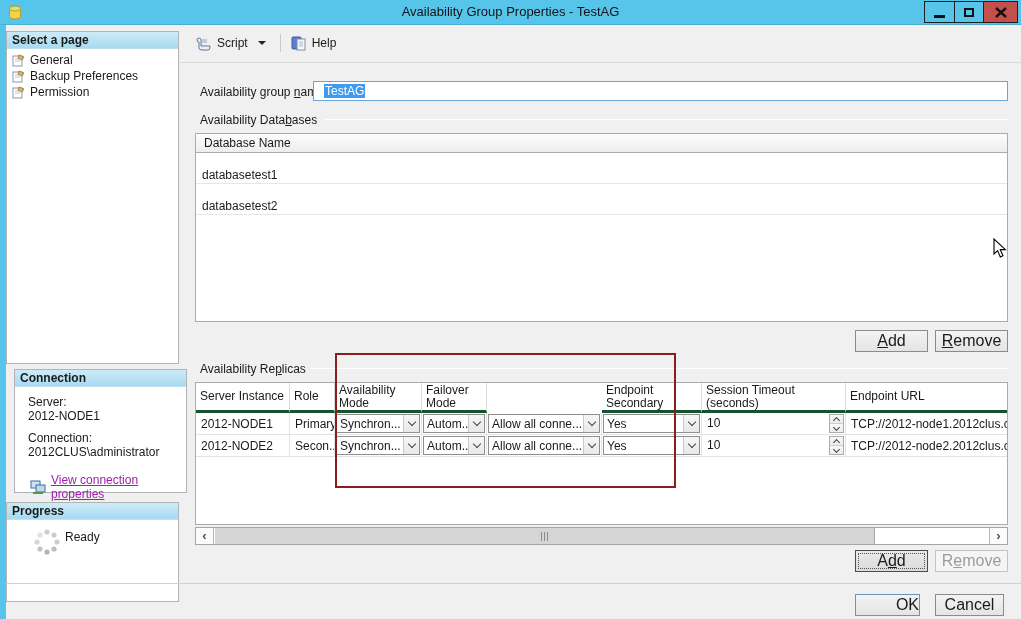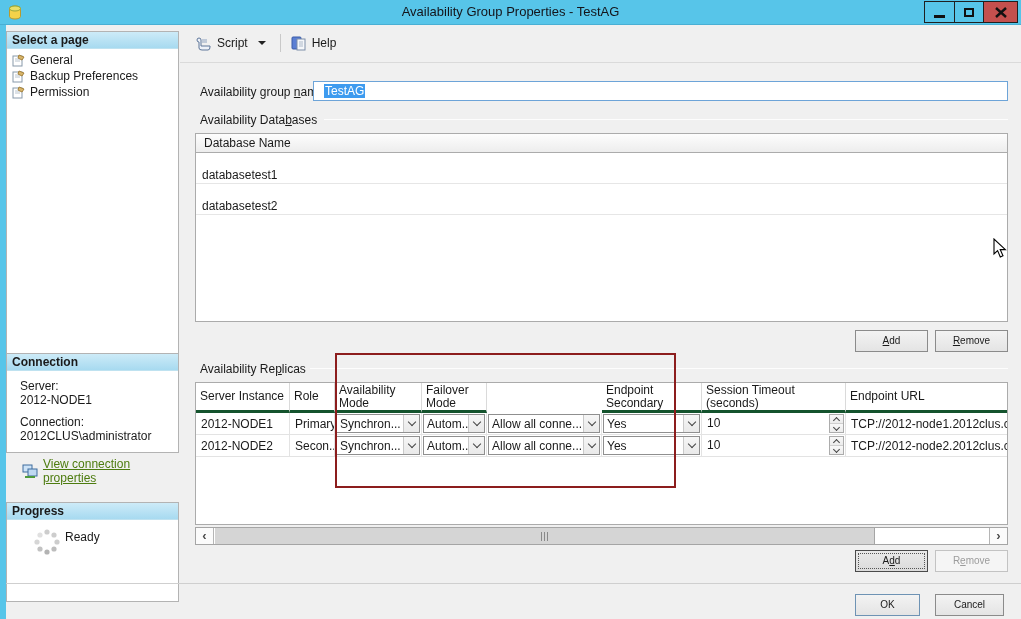--- a/index.html
+++ b/index.html
@@ -16,27 +16,27 @@
   .winbtn.close { left:983px; width:35px; background:#C4504E; }
   .glyph-min { width:11px; height:3px; background:#111; margin-top:9px; }
   .glyph-max { width:10px; height:9px; border:2px solid #111; }
 
   .left-strip { position:absolute; left:0; top:25px; width:6px; height:594px; background:#57C5E9; }
 
   
   .panel { position:absolute; left:6px; width:173px; background:#fff; border:1px solid #B3B3B3; }
   .panel-header { height:17px; background:linear-gradient(#CDEBF8,#A7DAF0); font-weight:bold; padding:1px 5px; border-bottom:1px solid #BFE2F0; }
   #panel-pages { top:31px; height:333px; }
-  #panel-conn  { top:353px; height:100px; }
+  #panel-conn  { top:369px; height:124px;margin-left:8px; }
   #panel-prog  { top:502px; height:100px; }
   .page-item { display:flex; align-items:center; gap:5px; height:16px; padding-left:5px; cursor:default; }
   .conn-body { padding:8px 0 0 13px; }
   .conn-label { margin-top:8px; }
   .link-row { display:flex; align-items:center; gap:5px; margin:14px 0 0 2px; }
-  a.link { color:#4d7c0f; text-decoration:underline; cursor:pointer; }
+  a.link { color:#a21caf; text-decoration:underline; cursor:pointer; }
   .progress-body { position:relative; height:60px; }
   .spinner { position:absolute; left:26px; top:8px; }
   .ready-text { position:absolute; left:58px; top:10px; }
 
   
   .toolbar { position:absolute; left:180px; top:25px; width:841px; height:38px; border-bottom:1px solid #DADADA; }
   .toolbar-inner { position:absolute; left:15px; top:9px; display:flex; align-items:center; gap:6px; }
   .tb-label { font-size:12px; }
   .tb-caret { width:0; height:0; border-left:4px solid transparent; border-right:4px solid transparent; border-top:4px solid #222; margin:0 4px; }
   .tb-sep { width:1px; height:18px; background:#C9C9C9; margin:0 4px; }
@@ -46,24 +46,24 @@
   .name-field { position:absolute; left:313px; top:81px; width:695px; height:20px; background:#fff; border:1px solid #6DA4D8; padding:2px 10px; }
   .sel-text { background:#3E9BEF; color:#fff; padding:0 1px; }
 
   .section-label { position:absolute; }
   .section-rule { position:absolute; height:1px; background:#D8D8D8; border-bottom:1px solid #FDFDFD; }
 
   .dbtable { position:absolute; left:195px; top:133px; width:813px; height:189px; background:#fff; border:1px solid #ABABAB; }
   .dbtable .thead { height:19px; background:linear-gradient(#FDFDFD,#EDEDED); border-bottom:1px solid #ABABAB; padding:2px 8px; }
   .dbtable .trow { height:21px; border-bottom:1px solid #E6E6E6; padding:15px 6px; }
 
-  .btn { position:absolute; height:22px; background:linear-gradient(#F3F3F3,#E4E4E4); border:1px solid #8B8B8B; font-size:10px; text-align:center; line-height:20px; cursor:default; }
+  .btn { position:absolute; height:22px; background:linear-gradient(#F3F3F3,#E4E4E4); border:1px solid #8B8B8B; font-size:16px; text-align:center; line-height:20px; cursor:default; }
   .btn.focused { border:1px solid #4A4A4A; background:linear-gradient(#E9E9E9,#DBDBDB); outline:1px dotted #555; outline-offset:-4px; }
   .btn.disabled { background:#F5F5F5; border:1px solid #C3C3C3; color:#9C9C9C; }
-  .btn.default { border:1px solid #6E93B4; }
+  .btn.default { border:1px solid #6E93B4;text-align:right; }
 
   
   .rtable { position:absolute; left:195px; top:382px; width:813px; height:143px; background:#fff; border:1px solid #ABABAB; }
   .rcell { position:absolute; overflow:hidden; white-space:nowrap; }
   .rhead-cell { border-right:1px solid #DADADA; border-bottom:3px solid #14532d; height:30px; background:#fff; padding:2px 4px; white-space:normal; line-height:13px; display:flex; align-items:center; }
   .rrow-cell { height:22px; border-right:1px solid #E3E3E3; border-bottom:1px solid #E3E3E3; padding:4px 5px; }
   .c0 { left:0;   width:94px; }
   .c1 { left:94px;  width:45px; }
   .c2 { left:139px; width:87px; }
   .c3 { left:226px; width:65px; }

